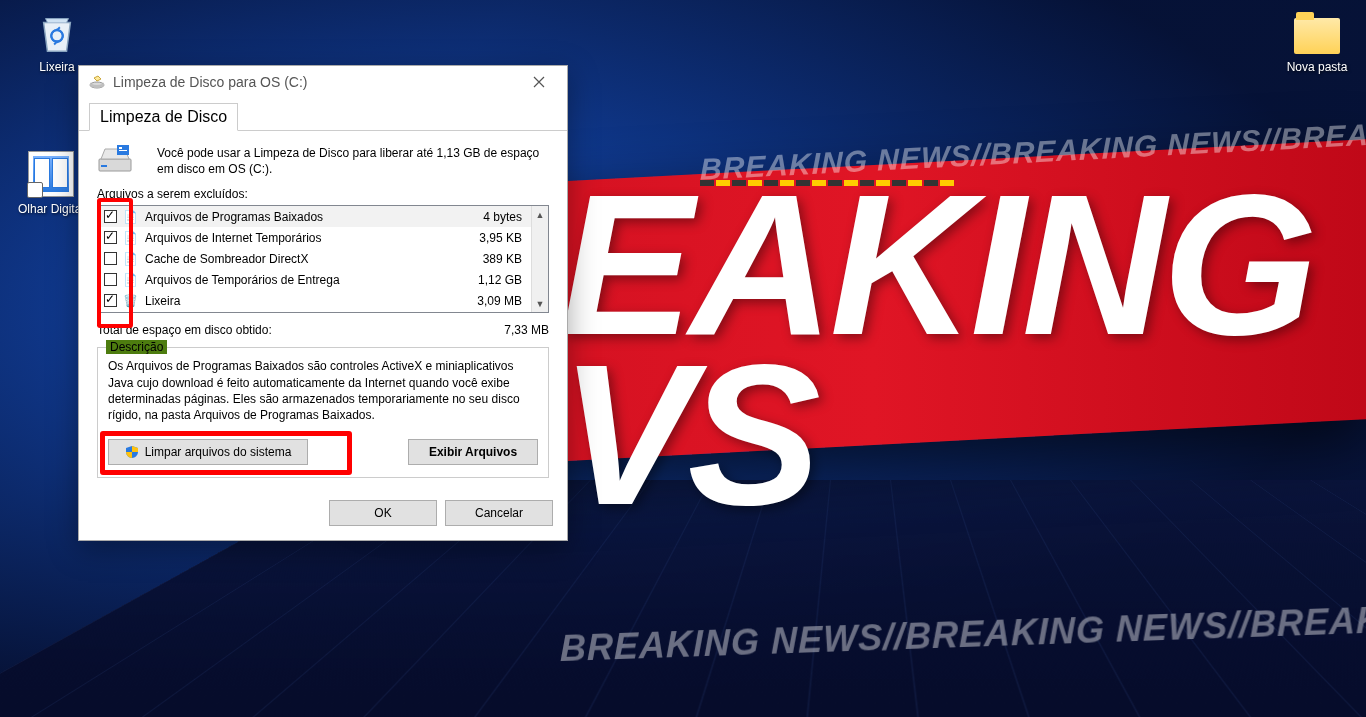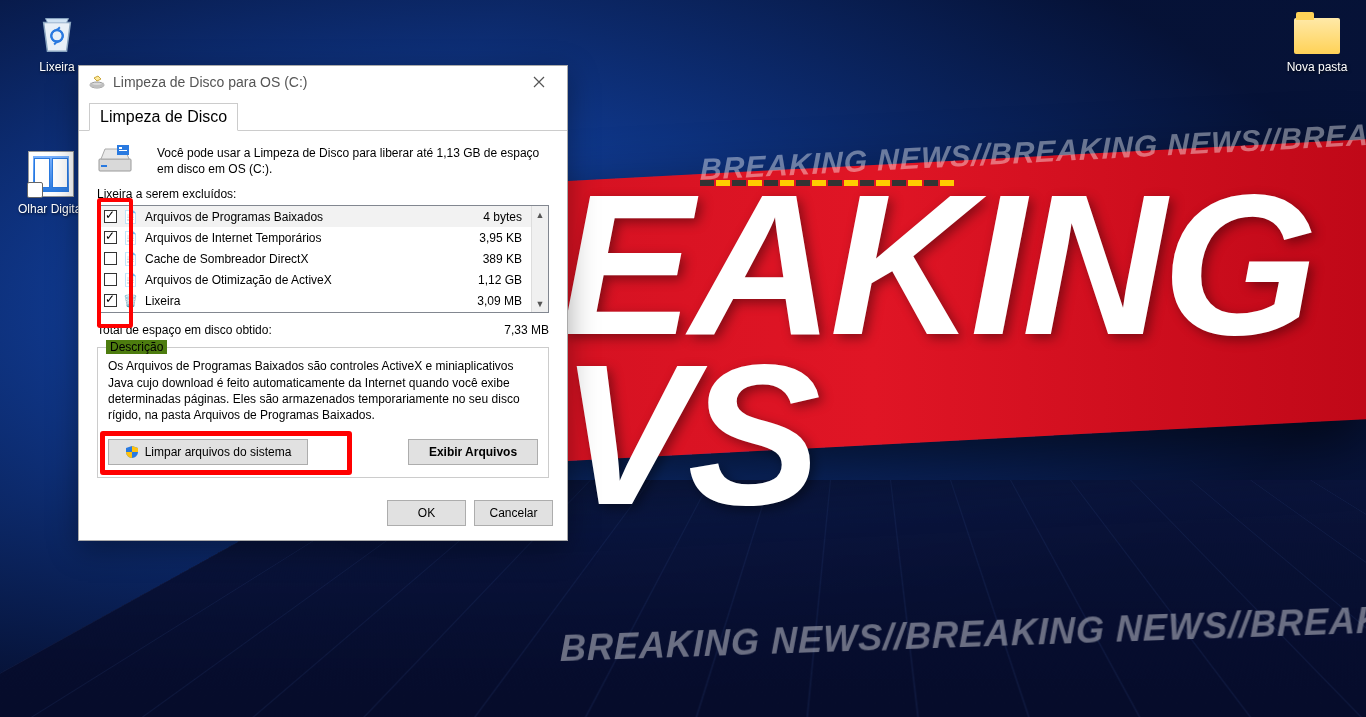--- a/index.html
+++ b/index.html
@@ -266,21 +266,21 @@
       display:inline-block;
     }
 
     .dialog-footer {
       padding: 12px 14px 14px 14px;
       display: flex;
       justify-content: flex-end;
       gap: 8px;
       background: #fff;
     }
-    .dialog-footer .btn { width: 79px; }
+    .dialog-footer .btn { width: 108px; }
 
     .btn-highlight-wrap { position: relative; }
     .hl-sys-btn {
       position: absolute;
       left: -8px; top: -8px;
       width: 252px; height: 44px;
       border: 5px solid #ff0000;
       border-radius: 3px;
       pointer-events: none;
     }
@@ -358,21 +358,21 @@
           <rect x="4" y="20" width="6" height="2" fill="#2a7ae0"></rect>
           <path d="M4 14 L8 4 L28 4 L32 14 Z" fill="#e8e8e8" stroke="#aaa"></path>
           <rect x="20" y="0" width="12" height="10" fill="#2a7ae0"></rect>
           <rect x="22" y="2" width="3" height="2" fill="#fff"></rect>
           <rect x="22" y="5" width="8" height="1" fill="#fff"></rect>
         </svg>
       </div>
       <div class="intro-text">Você pode usar a Limpeza de Disco para liberar até 1,13 GB de espaço em disco em OS (C:).</div>
     </div>
 
-    <div class="label-row">Lixeira a serem excluídos:</div>
+    <div class="label-row">Arquivos a serem excluídos:</div>
 
     <div class="listbox-wrap">
       <div class="listbox">
         <div class="row selected">
           <span class="chk checked"></span>
           <span class="ficon">📄</span>
           <span class="fname">Arquivos de Programas Baixados</span>
           <span class="fsize">4 bytes</span>
         </div>
         <div class="row">
@@ -383,21 +383,21 @@
         </div>
         <div class="row">
           <span class="chk"></span>
           <span class="ficon">📄</span>
           <span class="fname">Cache de Sombreador DirectX</span>
           <span class="fsize">389 KB</span>
         </div>
         <div class="row">
           <span class="chk"></span>
           <span class="ficon">📄</span>
-          <span class="fname">Arquivos de Otimização de ActiveX</span>
+          <span class="fname">Arquivos de Temporários de Entrega</span>
           <span class="fsize">1,12 GB</span>
         </div>
         <div class="row">
           <span class="chk checked"></span>
           <span class="ficon">🗑️</span>
           <span class="fname">Lixeira</span>
           <span class="fsize">3,09 MB</span>
         </div>
         <div class="scroll">
           <div class="scroll-btn">▲</div>

